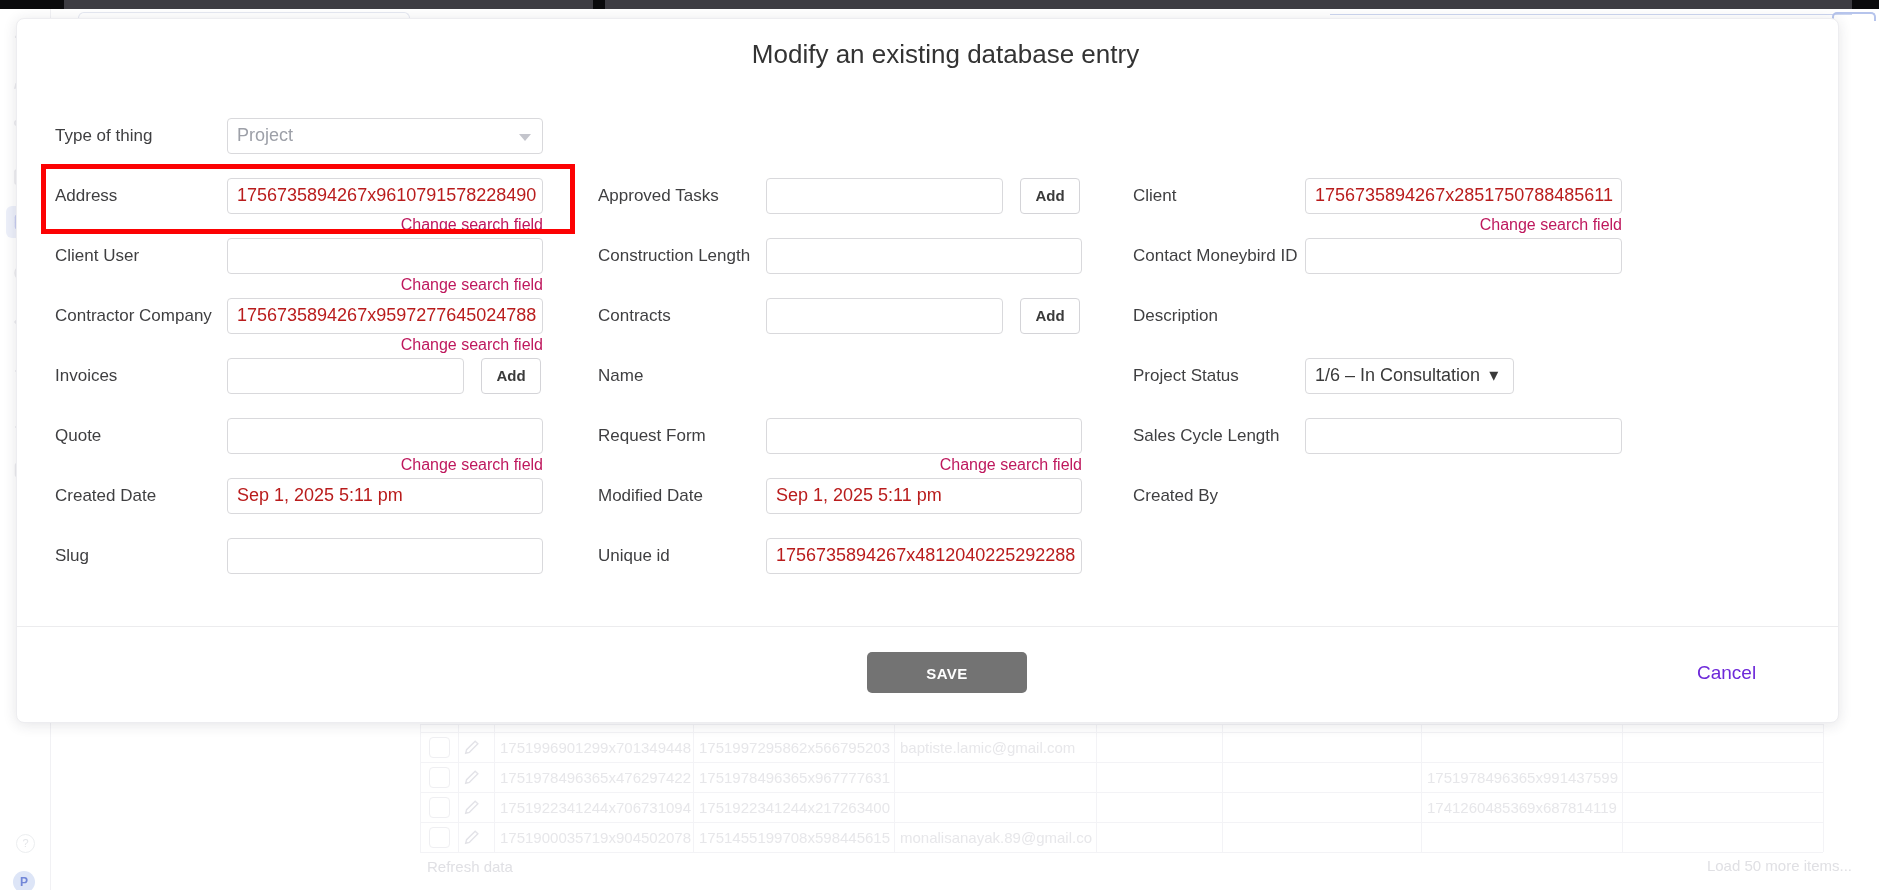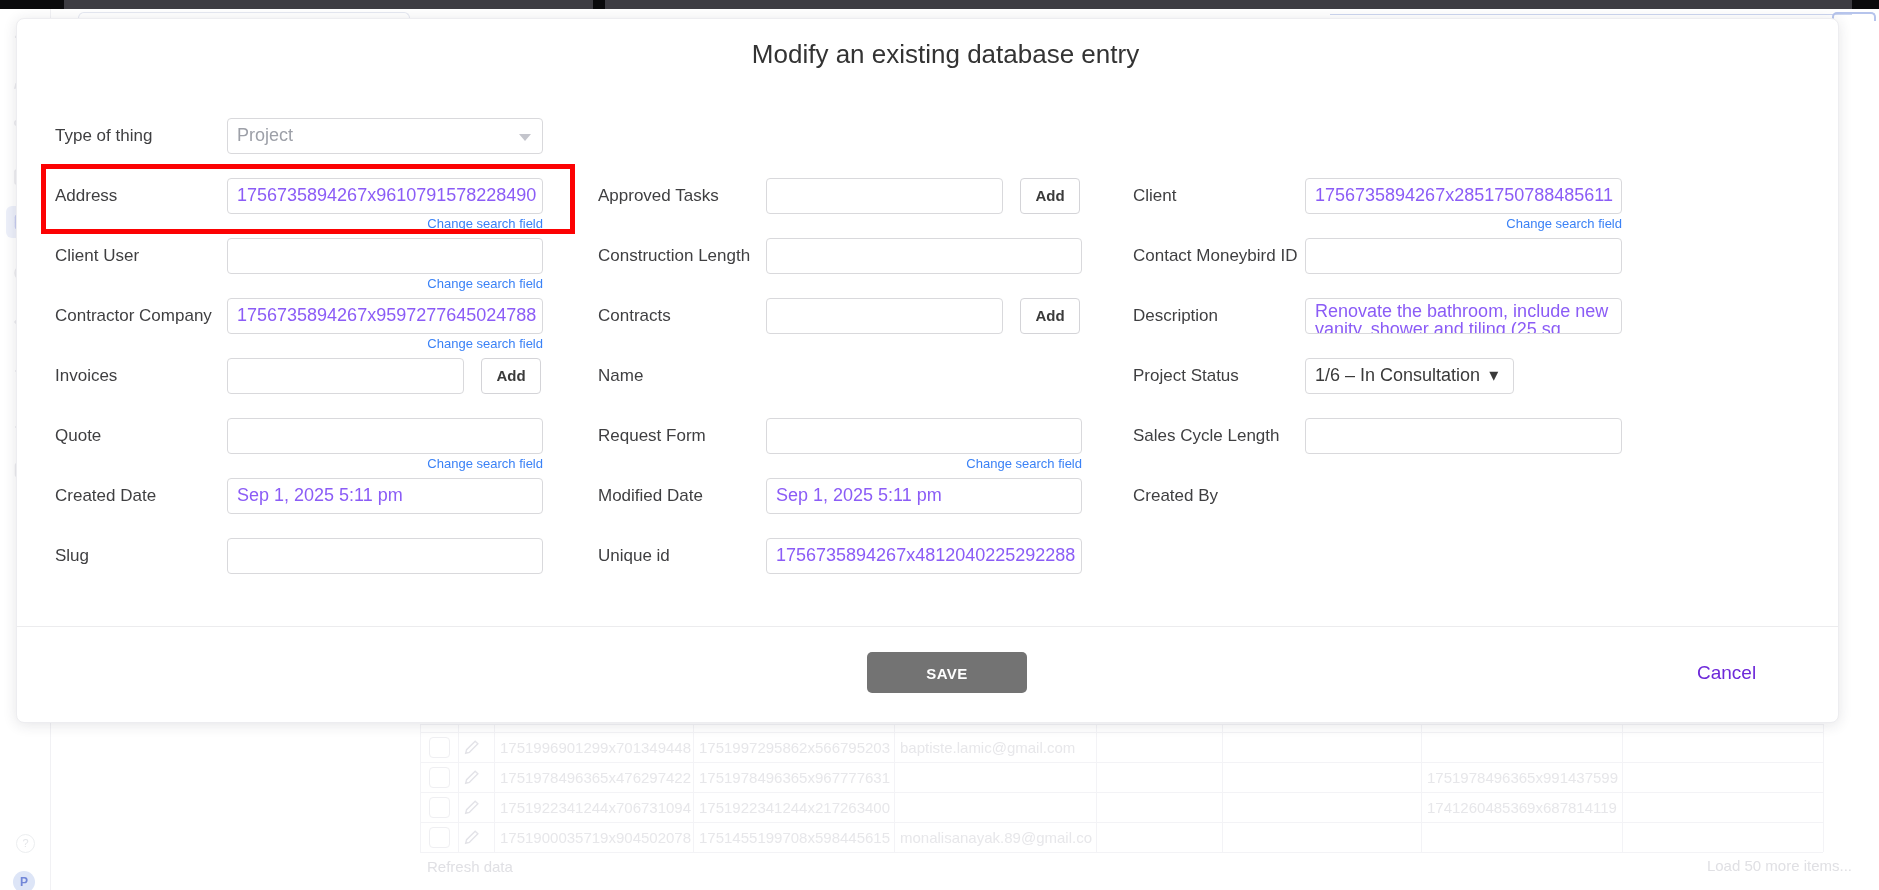--- a/index.html
+++ b/index.html
@@ -30,27 +30,27 @@
   .tpencil{position:absolute;z-index:2;}
   .bg-link{position:absolute;font-size:15px;color:#e0e0e4;z-index:2;cursor:pointer;}
   
   .modal{position:absolute;left:16px;top:18px;width:1823px;height:705px;background:#fff;
     border:1px solid #ededf0;border-radius:8px;box-shadow:0 2px 14px rgba(40,40,60,.12);z-index:10;box-sizing:border-box;}
   .modal-title{position:absolute;left:0;right:0;top:20px;text-align:center;transform:translateX(18px);
     font-size:26px;color:#333;}
   .field-row{position:absolute;height:58px;}
   .f-label{position:absolute;left:0;top:0;height:36px;line-height:36px;font-size:17px;color:#3f3f41;white-space:nowrap;}
   .f-input{position:absolute;top:0;height:36px;box-sizing:border-box;border:1px solid #d9d9dc;border-radius:4px;
-    background:#fff;padding:0 9px;font-size:18px;color:#8b5cf6;line-height:33px;white-space:nowrap;overflow:hidden;}
+    background:#fff;padding:0 9px;font-size:18px;color:#b91c1c;line-height:33px;white-space:nowrap;overflow:hidden;}
   .f-input.multiline{white-space:normal;line-height:18px;padding-top:3px;word-break:break-word;}
   .f-input.placeholder-gray{color:#9da0a8;}
   .chev-gray{position:absolute;right:11px;top:15px;width:0;height:0;border-left:6px solid transparent;border-right:6px solid transparent;border-top:7px solid #c4c5cc;}
   .sel-arrow{display:inline-block;margin-left:9px;color:#3a3a3a;}
   .f-select-dark{color:#3a3a3a;cursor:pointer;}
-  .change-search{position:absolute;top:38px;font-size:13px;color:#3b82f6;text-align:right;cursor:pointer;}
+  .change-search{position:absolute;top:38px;font-size:16px;color:#be185d;text-align:right;cursor:pointer;}
   .add-btn{position:absolute;top:0;width:60px;height:36px;box-sizing:border-box;border:1px solid #d4d4d8;border-radius:4px;
     background:#fff;font-size:15px;font-weight:bold;color:#3a3a3a;text-align:center;line-height:33px;cursor:pointer;}
   .footer-divider{position:absolute;left:0;right:0;top:607px;height:1px;background:#ececee;}
   .save-btn{position:absolute;left:850px;top:633px;width:160px;height:41px;border:none;border-radius:5px;
     color:#fff;font-weight:bold;font-size:15px;letter-spacing:.4px;text-align:center;line-height:41px;cursor:pointer;
     font-family:"Liberation Sans",sans-serif;}
   .cancel-link{position:absolute;left:1680px;top:633px;height:41px;line-height:41px;font-size:19px;color:#6d28d9;cursor:pointer;}
   
   .highlight-box{position:absolute;left:41px;top:164px;width:534px;height:70px;box-sizing:border-box;z-index:20;pointer-events:none;}
 </style>
@@ -257,21 +257,20 @@
         <div class="f-label">Client</div>
         <div class="f-input" style="left: 172px; width: 317px;">1756735894267x2851750788485611</div>
         <div class="change-search" style="left: 172px; width: 317px;">Change search field</div>
       </div>
       <div class="field-row" style="left: 1116px; top: 219px; width: 489px;">
         <div class="f-label">Contact Moneybird ID</div>
         <div class="f-input" style="left: 172px; width: 317px;"></div>
       </div>
       <div class="field-row" style="left: 1116px; top: 279px; width: 489px;">
         <div class="f-label">Description</div>
-        <div class="f-input multiline" style="left: 172px; width: 317px;">Renovate the bathroom, include new vanity, shower and tiling (25 sq</div>
       </div>
       <div class="field-row" style="left: 1116px; top: 339px; width: 489px;">
         <div class="f-label">Project Status</div>
         <div class="f-input f-select-dark" style="left: 172px; width: 209px;">1/6 – In Consultation<span class="sel-arrow">▾</span></div>
       </div>
       <div class="field-row" style="left: 1116px; top: 399px; width: 489px;">
         <div class="f-label">Sales Cycle Length</div>
         <div class="f-input" style="left: 172px; width: 317px;"></div>
       </div>
       <div class="field-row" style="left: 1116px; top: 459px; width: 489px;">

